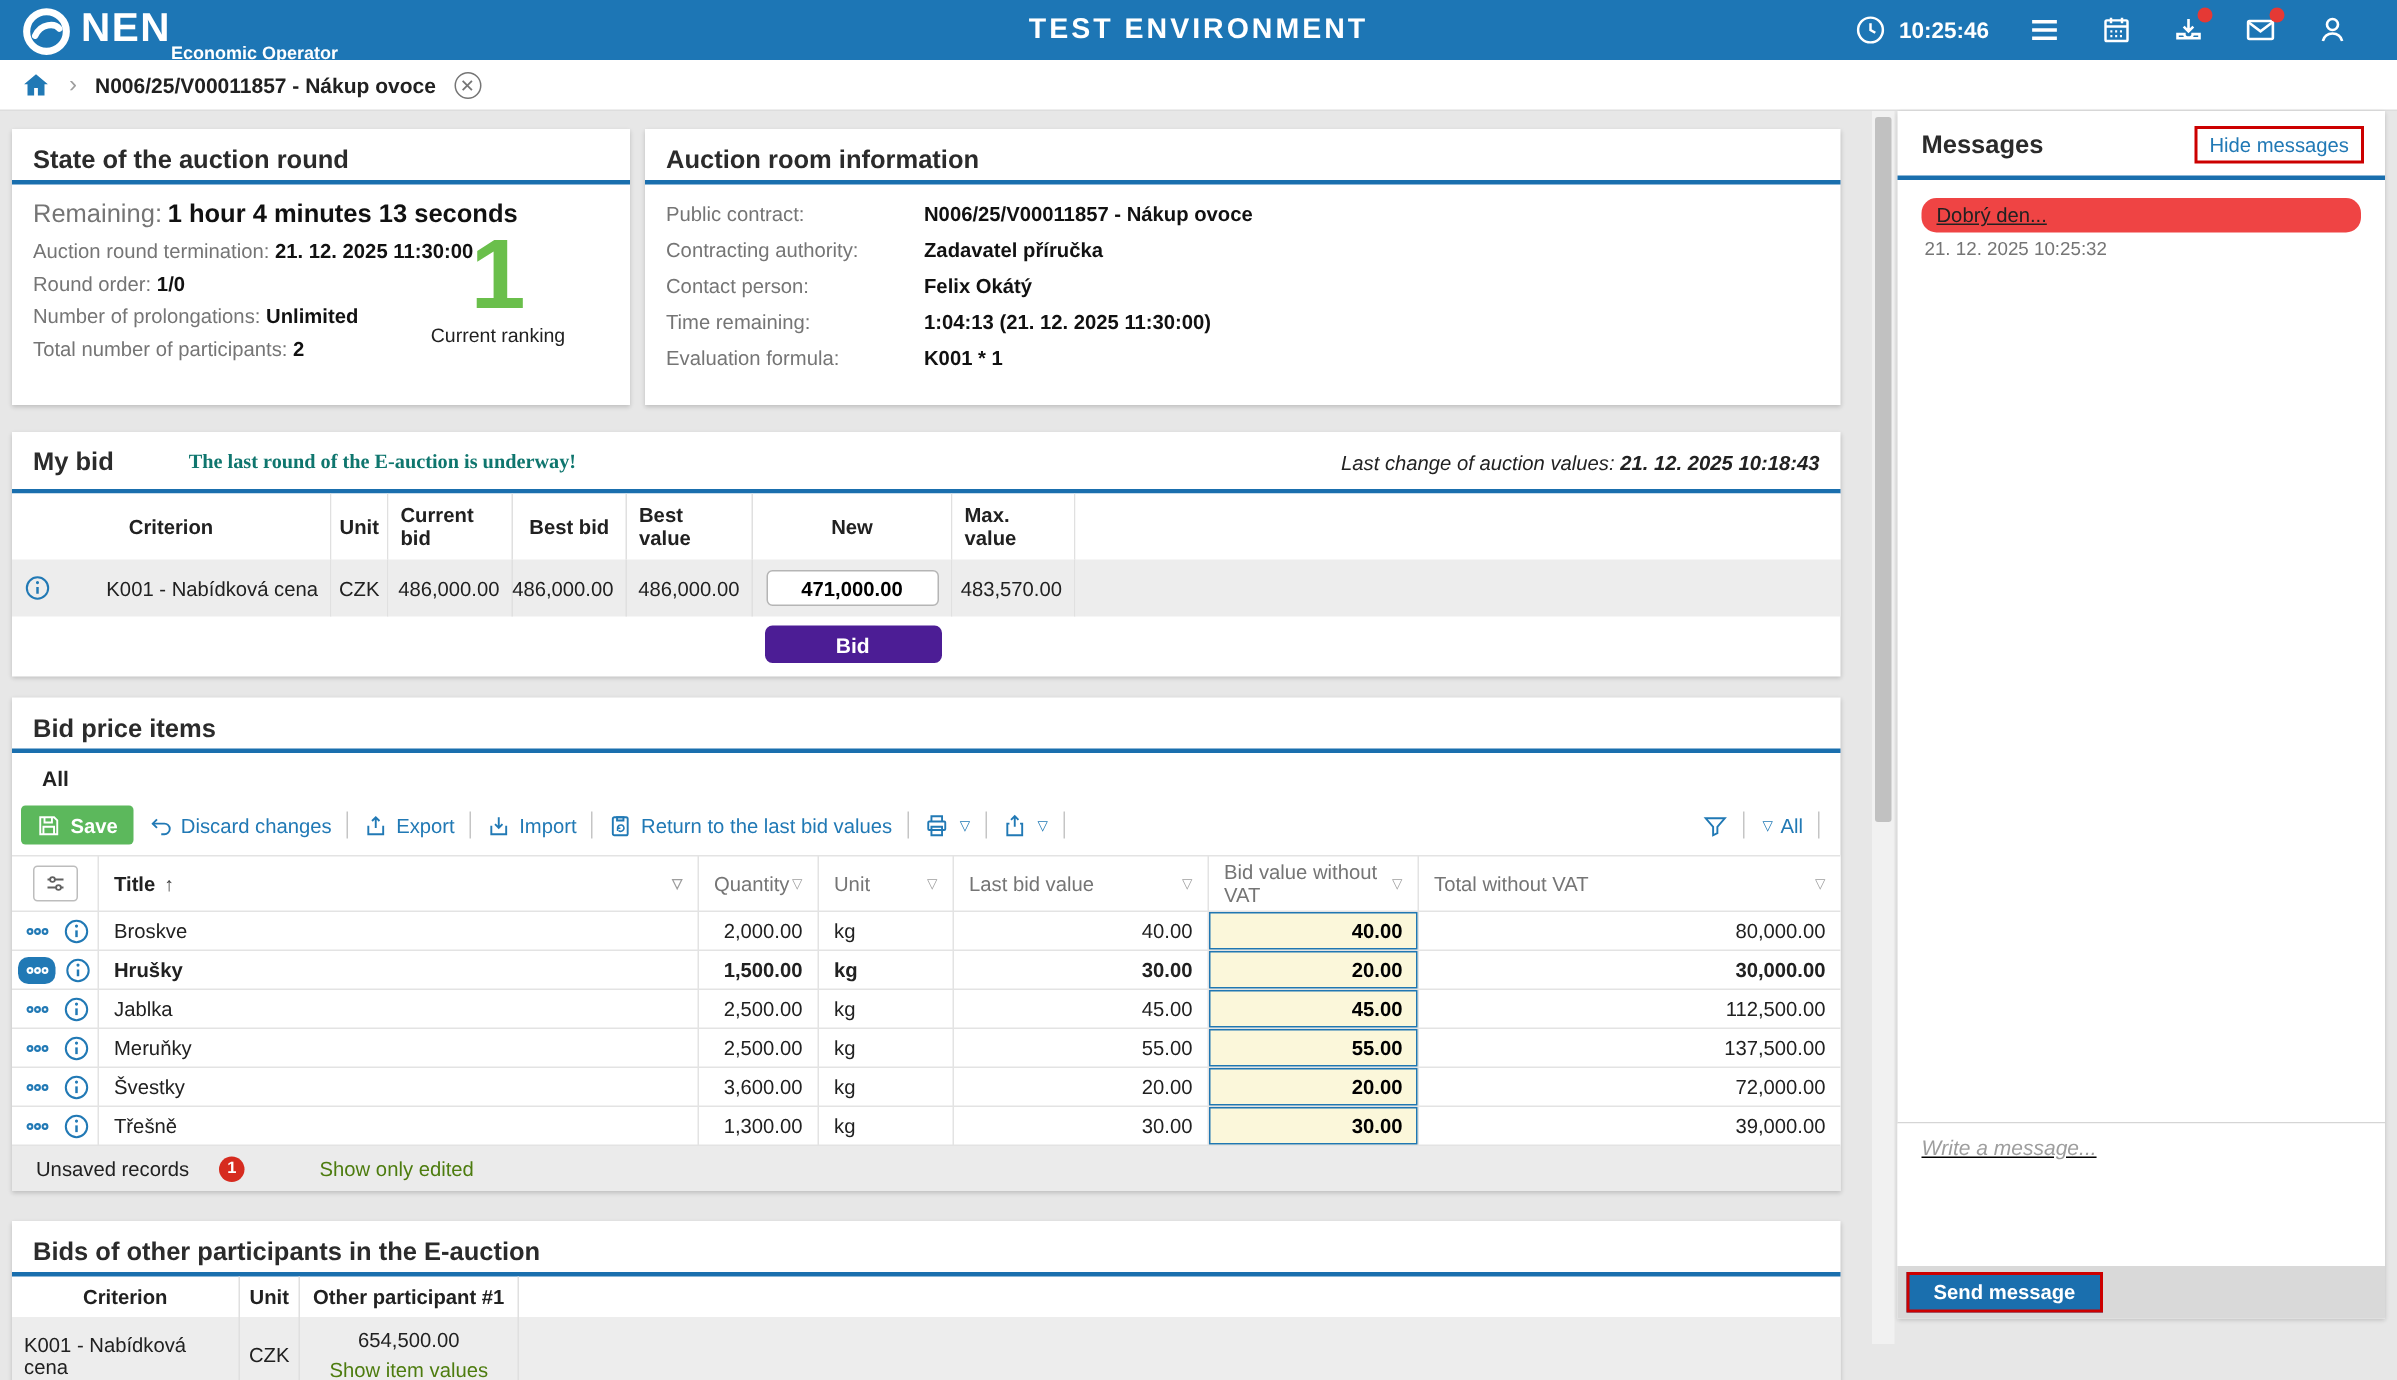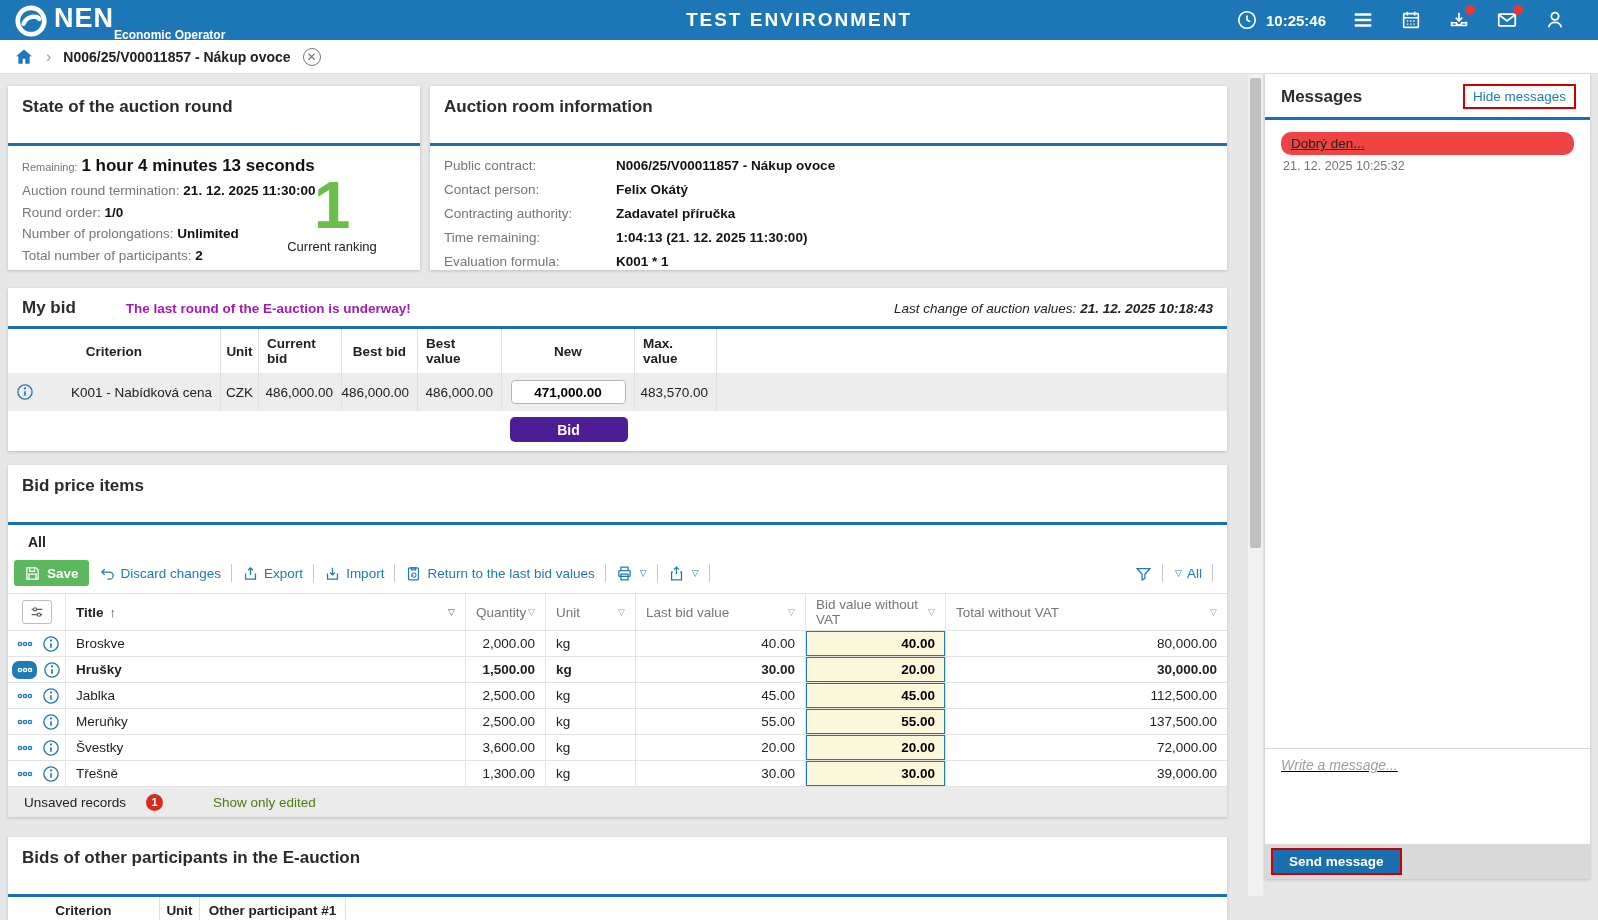--- a/index.html
+++ b/index.html
@@ -25,46 +25,46 @@
   .breadcrumb { height:34px; background:#fff; border-bottom:1px solid #ddd; display:flex; align-items:center; padding:0 14px; gap:12px; }
   .bc-home svg { width:20px; height:20px; display:block; }
   .bc-chevron { color:#9e9e9e; font-size:16px; }
   .bc-title { font-weight:bold; font-size:14px; color:#212121; }
   .bc-close { width:18px; height:18px; border:1.5px solid #757575; border-radius:50%; color:#757575; display:flex; align-items:center; justify-content:center; font-size:12px; line-height:1; cursor:pointer; }
 
   
   .content { position:relative; height:846px; }
   .main-col { position:absolute; left:8px; top:12px; width:1219px; }
   .panel { background:#fff; box-shadow:0 1px 3px rgba(0,0,0,0.18); }
-  .panel-head { display:flex; align-items:center; padding:11px 14px 26px 14px; border-bottom:3px solid #1a6fae; }
+  .panel-head { display:flex; align-items:center; padding:11px 14px 3px 14px; border-bottom:3px solid #1a6fae; }
   .panel-title { font-size:17px; font-weight:bold; color:#2b2b2b; }
 
   .row-panels { display:flex; gap:10px; }
   .state-panel { width:412px; height:184px; }
   .room-panel { flex:1; height:184px; }
 
   .state-body { padding:10px 14px; position:relative; }
   .remaining-line { margin-bottom:7px; }
-  .remaining-label { color:#757575; font-size:11px; }
+  .remaining-label { color:#757575; font-size:17px; }
   .remaining-value { font-size:17px; font-weight:bold; color:#111; }
   .kv-line { margin-bottom:6.5px; }
   .kv-label { color:#757575; }
   .kv-value { font-weight:bold; color:#111; }
   .ranking { position:absolute; right:28px; top:28px; text-align:center; width:120px; }
   .ranking-number { font-size:66px; line-height:0.95; font-weight:bold; color:#6abf4b; }
   .ranking-label { font-size:13px; color:#212121; margin-top:2px; }
 
   .room-body { padding:12px 14px; }
   .room-row { display:flex; margin-bottom:9px; }
   .room-row .kv-label { width:172px; flex:none; }
 
   
   .mybid-panel { margin-top:18px; }
   .mybid-head { display:flex; align-items:center; padding:10px 14px 8px 14px; border-bottom:3px solid #1a6fae; }
-  .mybid-alert { color:#a21caf; font-weight:bold; margin-left:50px; }
+  .mybid-alert { color:#0f766e; font-weight:bold; margin-left:50px;font-family:Liberation Serif, serif; }
   .mybid-lastchange { margin-left:auto; font-style:italic; color:#222; }
   .mybid-lastchange b { font-weight:bold; }
   .bid-grid { display:grid; grid-template-columns:213px 38px 83px 76px 84px 133px 82px 1fr; align-items:stretch; }
   .bid-grid .cell { padding:7px 8px; border-right:1px solid #e0e0e0; display:flex; align-items:center; }
   .bid-grid .cell:last-child { border-right:none; }
   .bid-head-row .cell { font-weight:bold; justify-content:center; background:#fff; }
   .bid-data-row .cell { background:#ededed; min-height:32px; }
   .cell.num { justify-content:flex-end; }
   .cell.center { justify-content:center; }
   .crit-cell { gap:10px; }
@@ -233,26 +233,26 @@
         <section class="panel room-panel">
           <div class="panel-head">
             <span class="panel-title">Auction room information</span>
           </div>
           <div class="room-body">
             <div class="room-row">
                 <span class="kv-label">Public contract:</span>
                 <span class="kv-value">N006/25/V00011857 - Nákup ovoce</span>
               </div>
             <div class="room-row">
+                <span class="kv-label">Contracting authority:</span>
+                <span class="kv-value">Zadavatel příručka</span>
+              </div>
+            <div class="room-row">
                 <span class="kv-label">Contact person:</span>
                 <span class="kv-value">Felix Okátý</span>
-              </div>
-            <div class="room-row">
-                <span class="kv-label">Contracting authority:</span>
-                <span class="kv-value">Zadavatel příručka</span>
               </div>
             <div class="room-row">
                 <span class="kv-label">Time remaining:</span>
                 <span class="kv-value">1:04:13 (21. 12. 2025 11:30:00)</span>
               </div>
             <div class="room-row">
                 <span class="kv-label">Evaluation formula:</span>
                 <span class="kv-value">K001 * 1</span>
               </div>
           </div>

